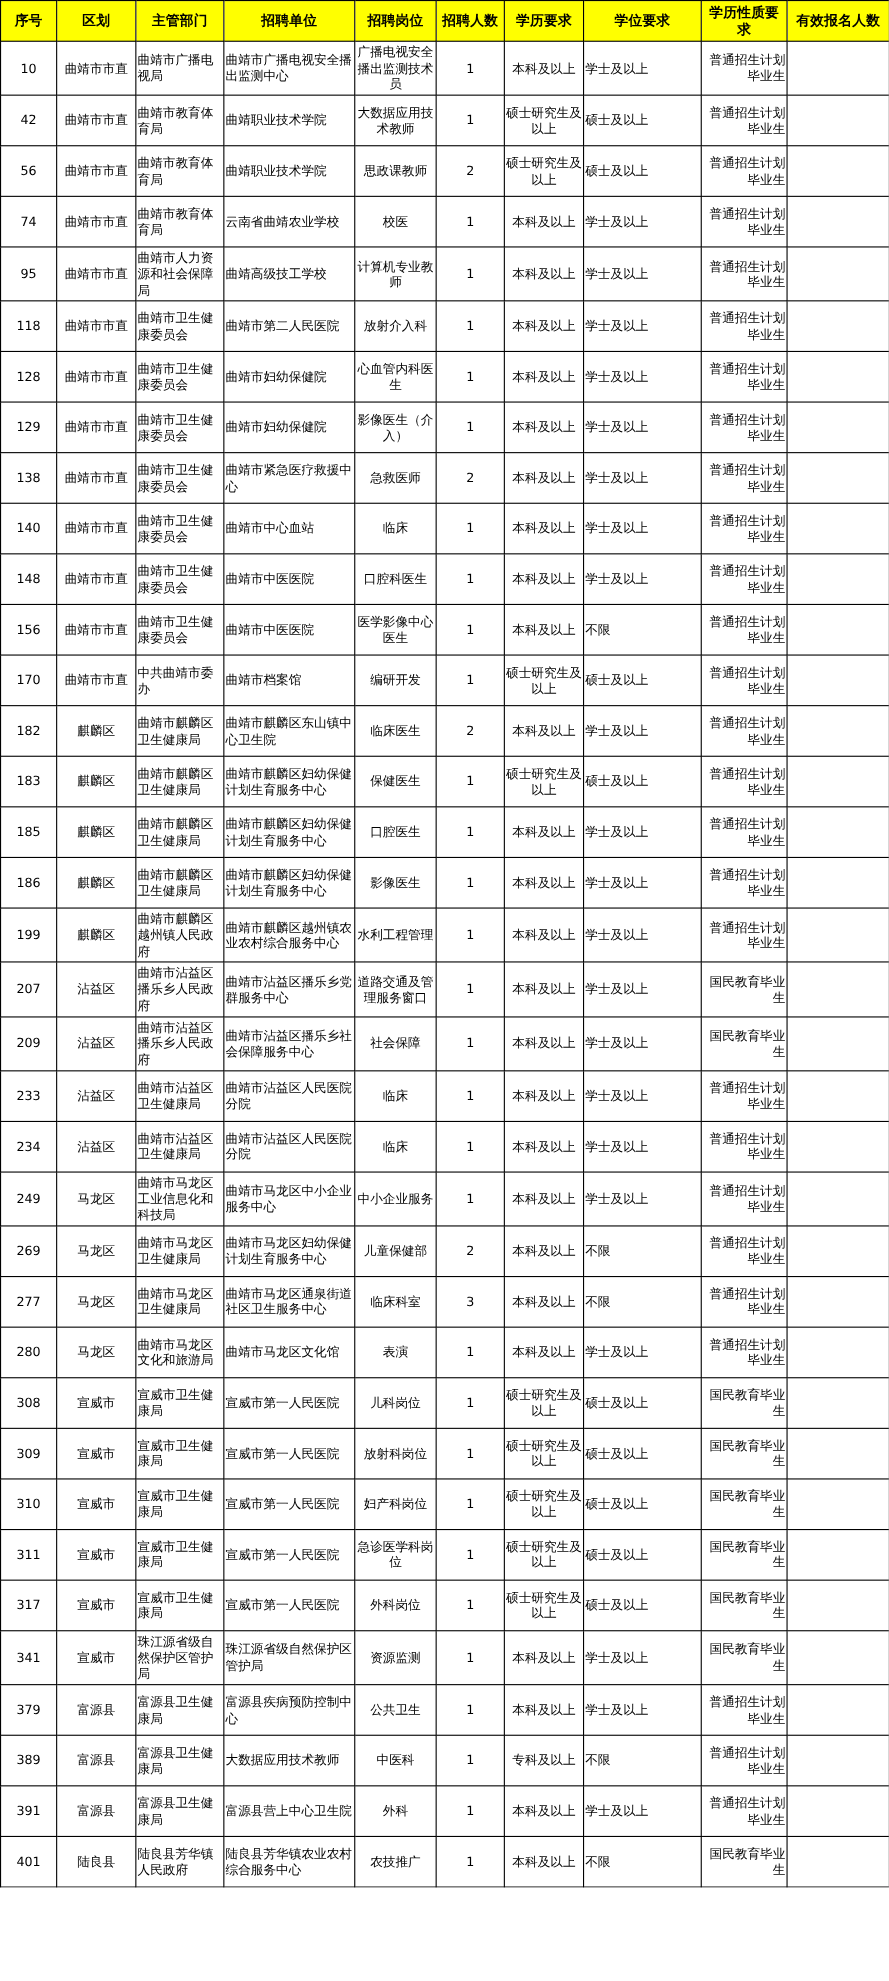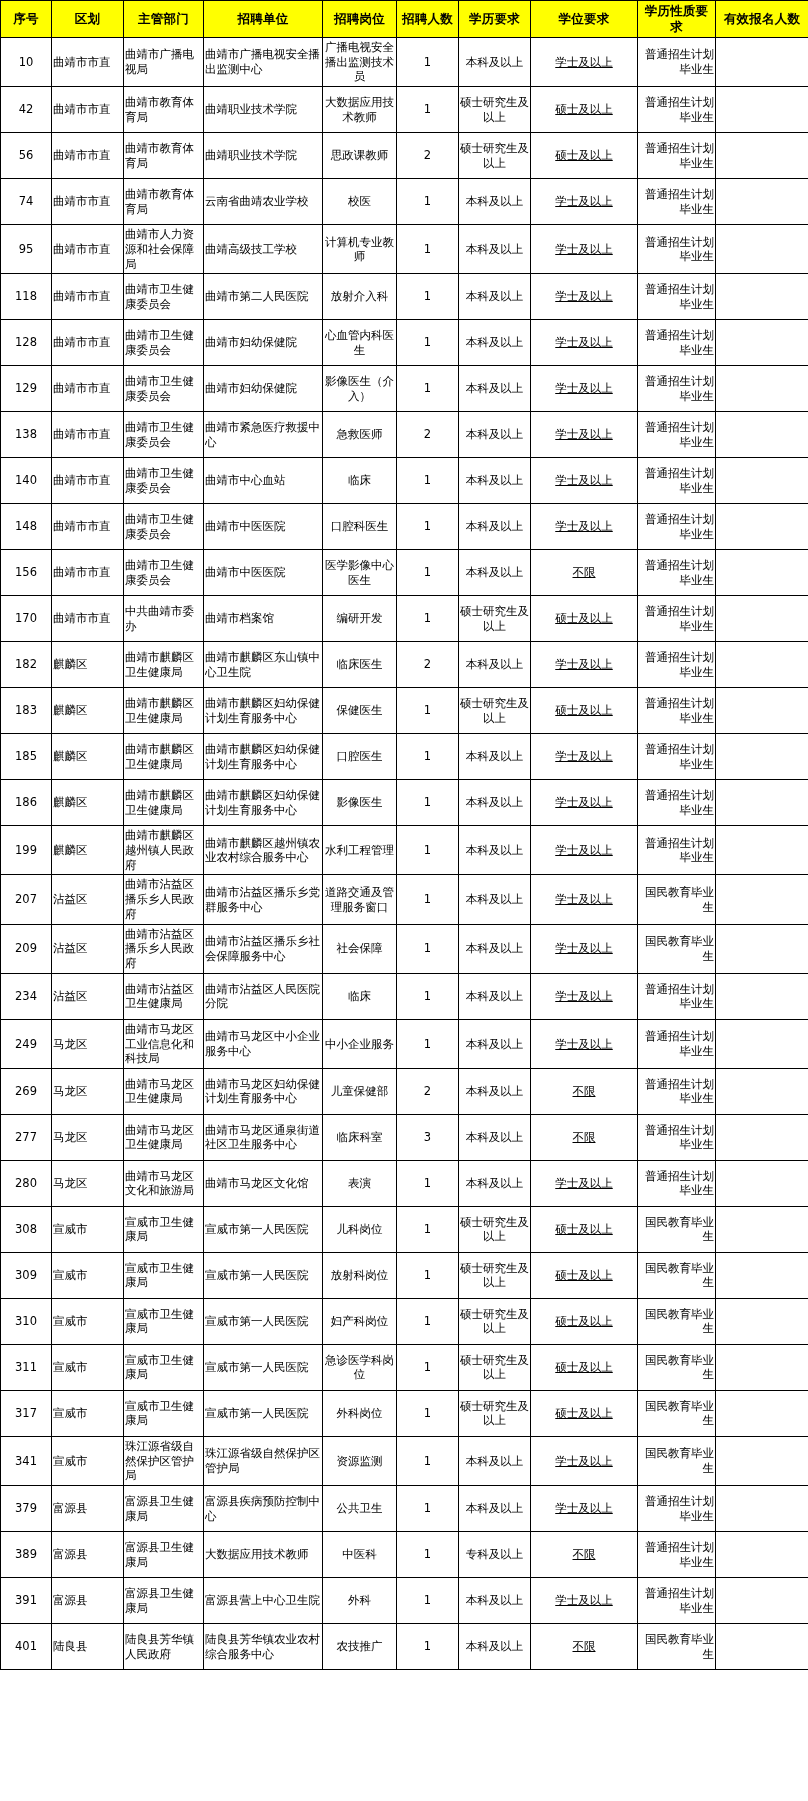--- a/index.html
+++ b/index.html
@@ -46,27 +46,27 @@
     height: 37px;
     font-size: 12.5px;
     letter-spacing: 0.2px;
   }
   table.recruit-table tbody tr { height: 46px; }
   table.recruit-table tbody td {
     vertical-align: middle;
     height: 46px;
   }
   td.col-seq      { text-align: center; }
-  td.col-district { text-align: left;  padding-left: 4px; }
+  td.col-district { text-align: center;  padding-left: 4px; }
   td.col-dept     { text-align: left;  padding-left: 3px; }
   td.col-unit     { text-align: left;  padding-left: 3px; }
   td.col-post     { text-align: center; }
   td.col-count    { text-align: center; }
   td.col-edu      { text-align: center; }
-  td.col-degree   { text-align: center; text-decoration: underline; }
+  td.col-degree   { text-align: left; }
   td.col-nature   { text-align: right; }
   td.col-signups  { text-align: center; }
 </style>
 </head>
 <body>
 
 <table class="recruit-table">
   <colgroup>
     <col class="c0">
       <col class="c1">
@@ -328,20 +328,32 @@
         <td class="col-dept">曲靖市沾益区播乐乡人民政府</td>
         <td class="col-unit">曲靖市沾益区播乐乡社会保障服务中心</td>
         <td class="col-post">社会保障</td>
         <td class="col-count">1</td>
         <td class="col-edu">本科及以上</td>
         <td class="col-degree">学士及以上</td>
         <td class="col-nature">国民教育毕业生</td>
         <td class="col-signups"></td>
       </tr>
       <tr>
+        <td class="col-seq">233</td>
+        <td class="col-district">沾益区</td>
+        <td class="col-dept">曲靖市沾益区卫生健康局</td>
+        <td class="col-unit">曲靖市沾益区人民医院分院</td>
+        <td class="col-post">临床</td>
+        <td class="col-count">1</td>
+        <td class="col-edu">本科及以上</td>
+        <td class="col-degree">学士及以上</td>
+        <td class="col-nature">普通招生计划毕业生</td>
+        <td class="col-signups"></td>
+      </tr>
+      <tr>
         <td class="col-seq">234</td>
         <td class="col-district">沾益区</td>
         <td class="col-dept">曲靖市沾益区卫生健康局</td>
         <td class="col-unit">曲靖市沾益区人民医院分院</td>
         <td class="col-post">临床</td>
         <td class="col-count">1</td>
         <td class="col-edu">本科及以上</td>
         <td class="col-degree">学士及以上</td>
         <td class="col-nature">普通招生计划毕业生</td>
         <td class="col-signups"></td>

